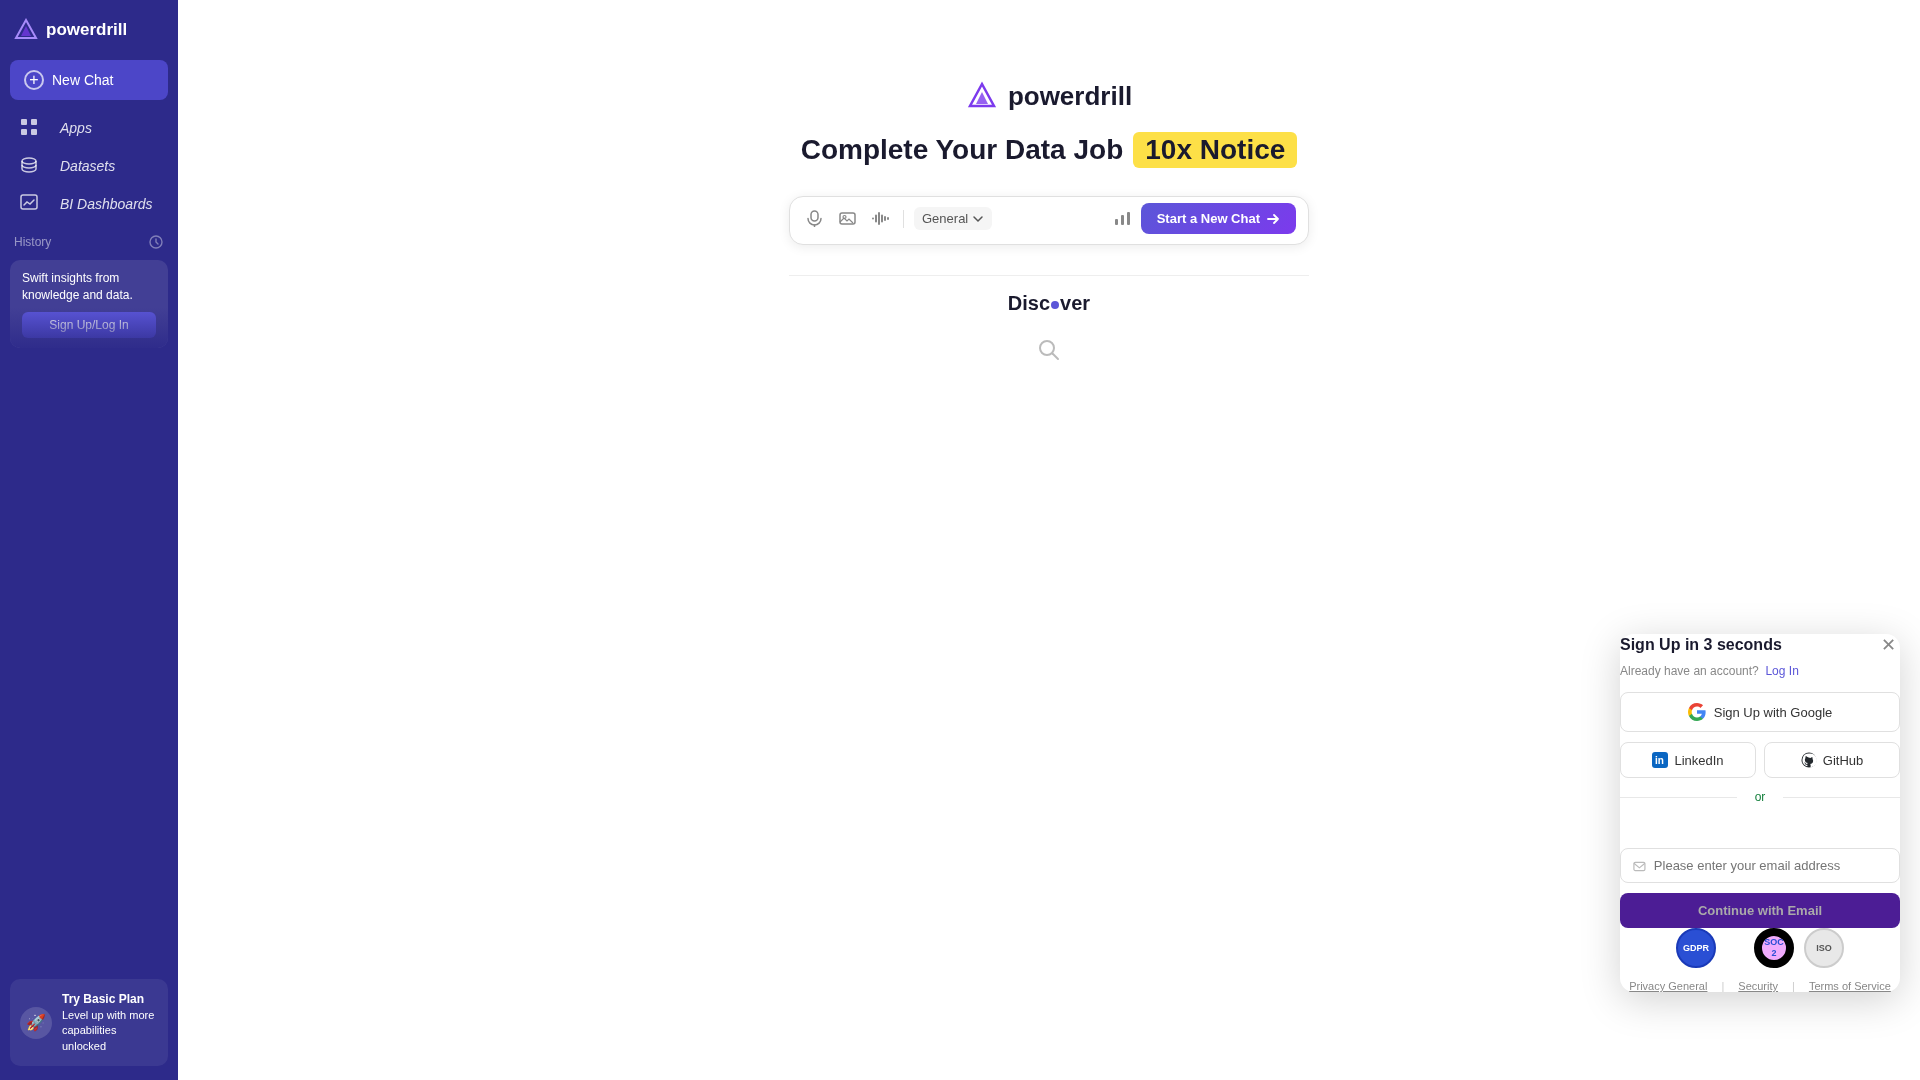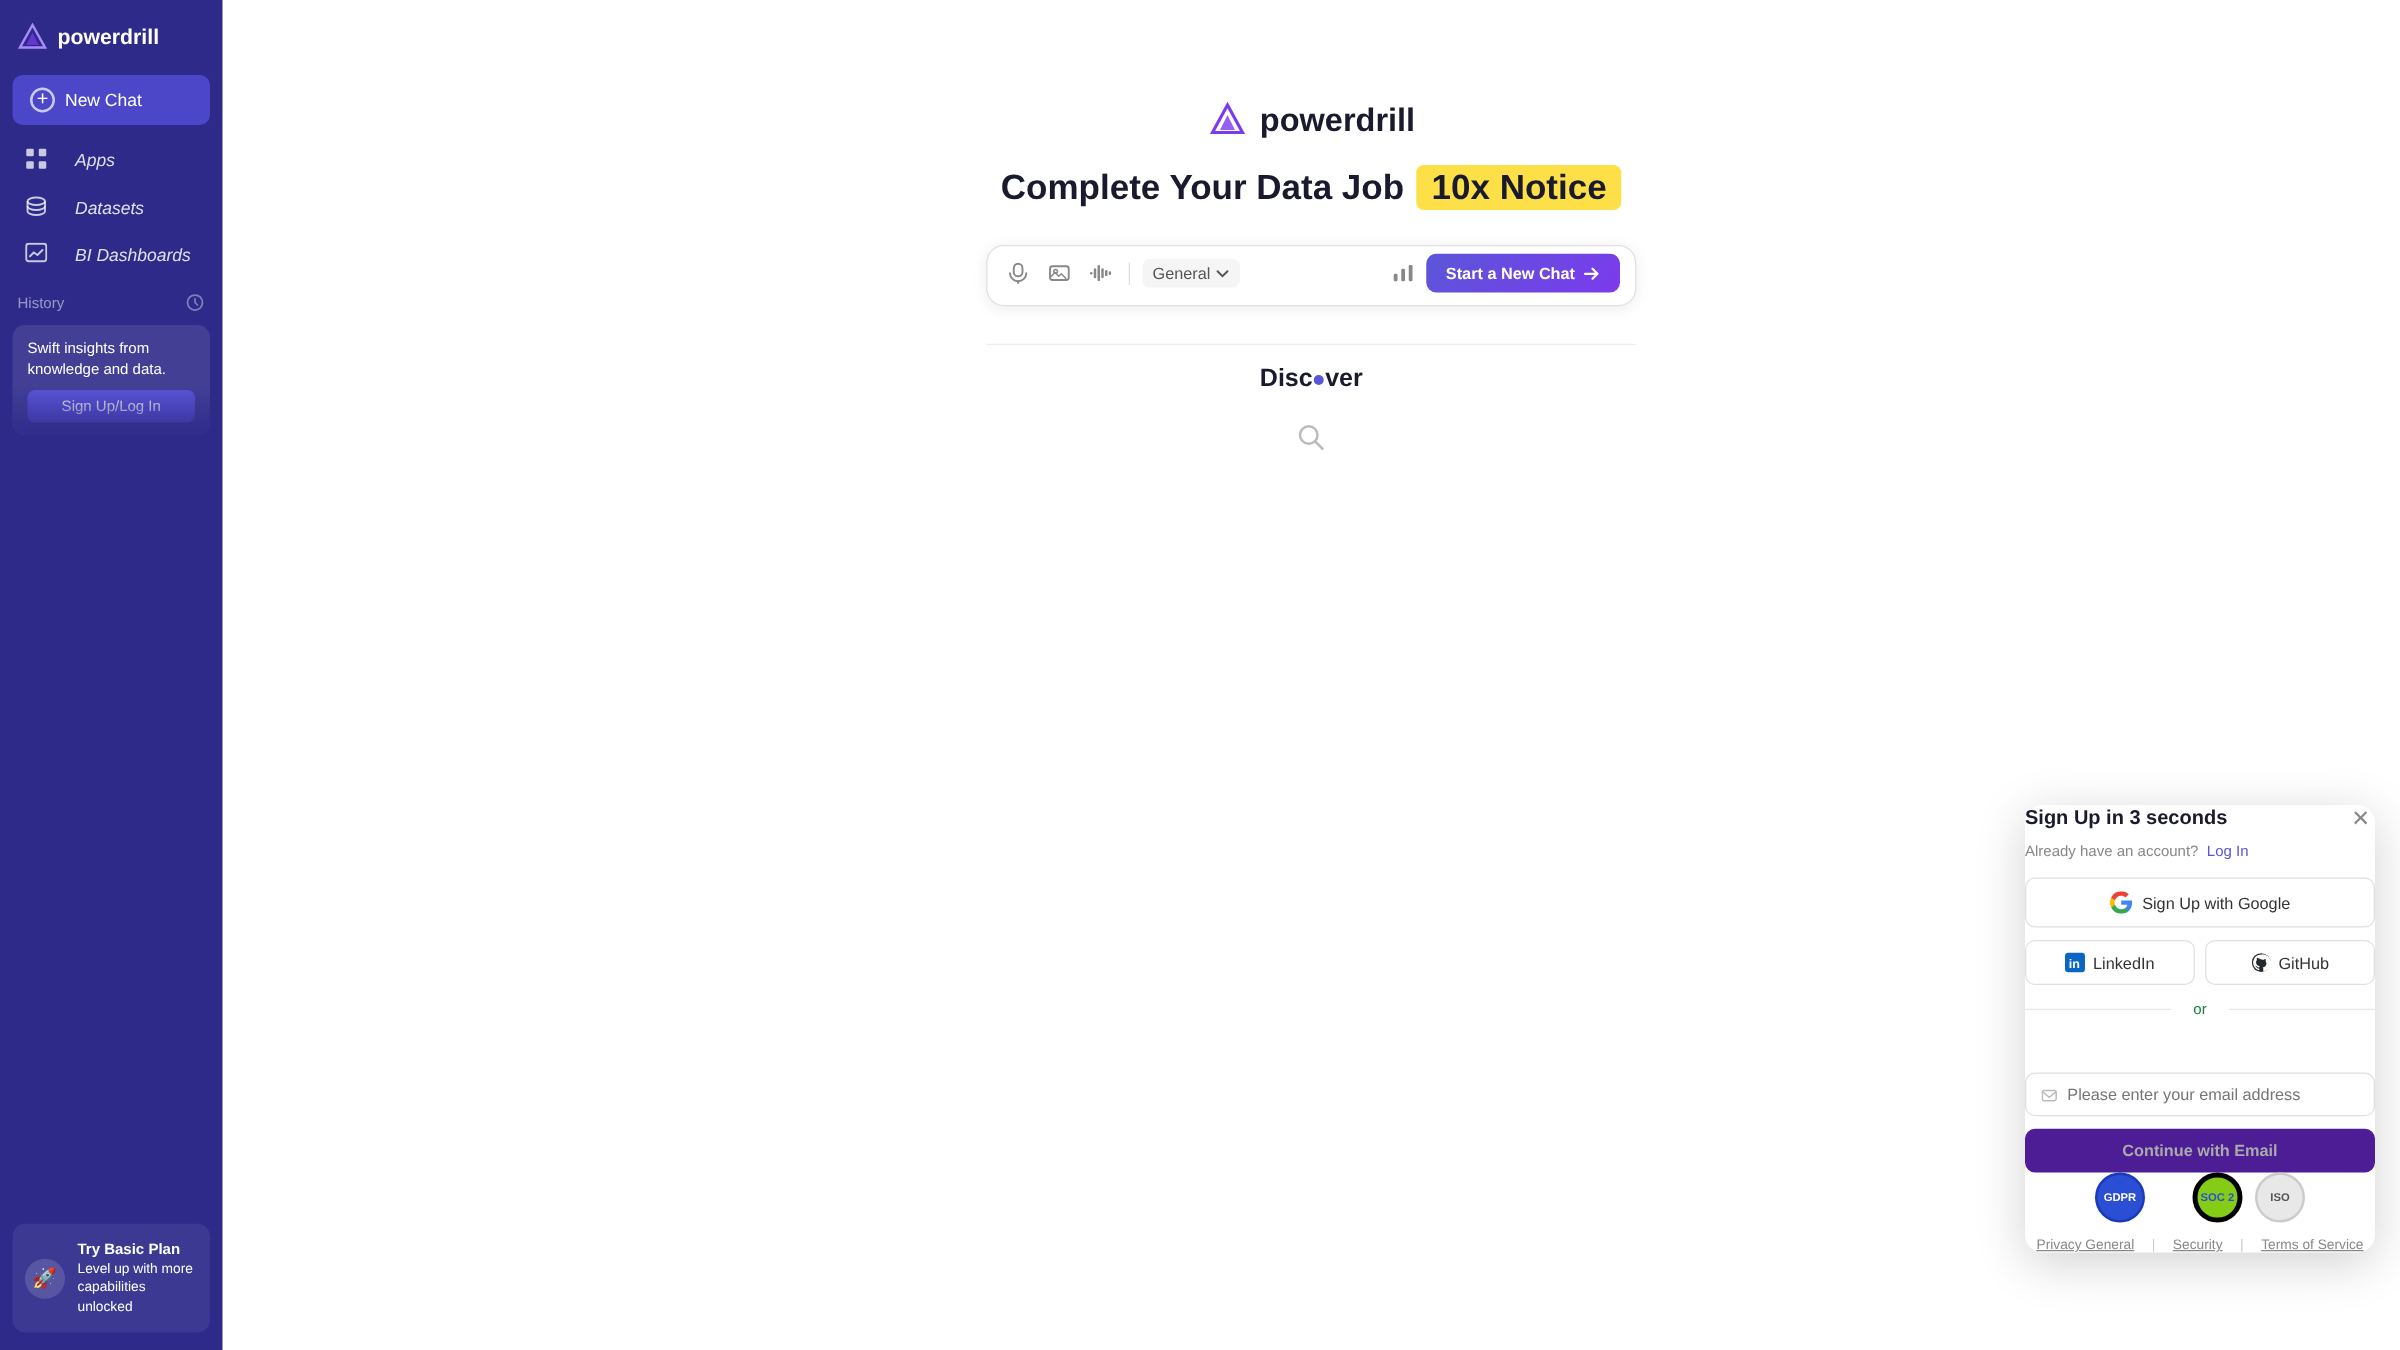--- a/index.html
+++ b/index.html
@@ -254,21 +254,21 @@
     .discover-search-icon {
       color: #bbb;
       font-size: 20px;
       margin-top: 8px;
     }
 
     
     #signup-modal {
       position: absolute;
       right: 20px;
-      bottom: 78px;
+      bottom: 88px;
       width: 280px;
       background: white;
       border-radius: 14px;
       box-shadow: 0 8px 40px rgba(0,0,0,0.18);
       z-index: 100;
     }
     .modal-header {
       display: flex;
       align-items: center;
       justify-content: space-between;
@@ -379,21 +379,21 @@
     .badge {
       width: 40px; height: 40px;
       border-radius: 50%;
       display: flex; align-items: center; justify-content: center;
       font-size: 9px;
       font-weight: 700;
       text-align: center;
       line-height: 1.2;
     }
     .badge-gdpr { background: #2a4fd4; color: white; border: 2px solid #1a3ab8; }
-    .badge-soc { background: #84cc16; color: #2a4fd4; border: 4px solid #000000; margin-left: 28px; }
+    .badge-soc { background: #f0abfc; color: #2a4fd4; border: 8px solid #000000; margin-left: 28px; }
     .badge-iso { background: #e8e8e8; color: #555; border: 2px solid #ccc; }
     .modal-footer {
       display: flex;
       justify-content: center;
       gap: 14px;
       font-size: 11px;
       color: #888;
     }
     .modal-footer-link { cursor: pointer; text-decoration: underline; }
     .modal-footer-sep { color: #ccc; }

